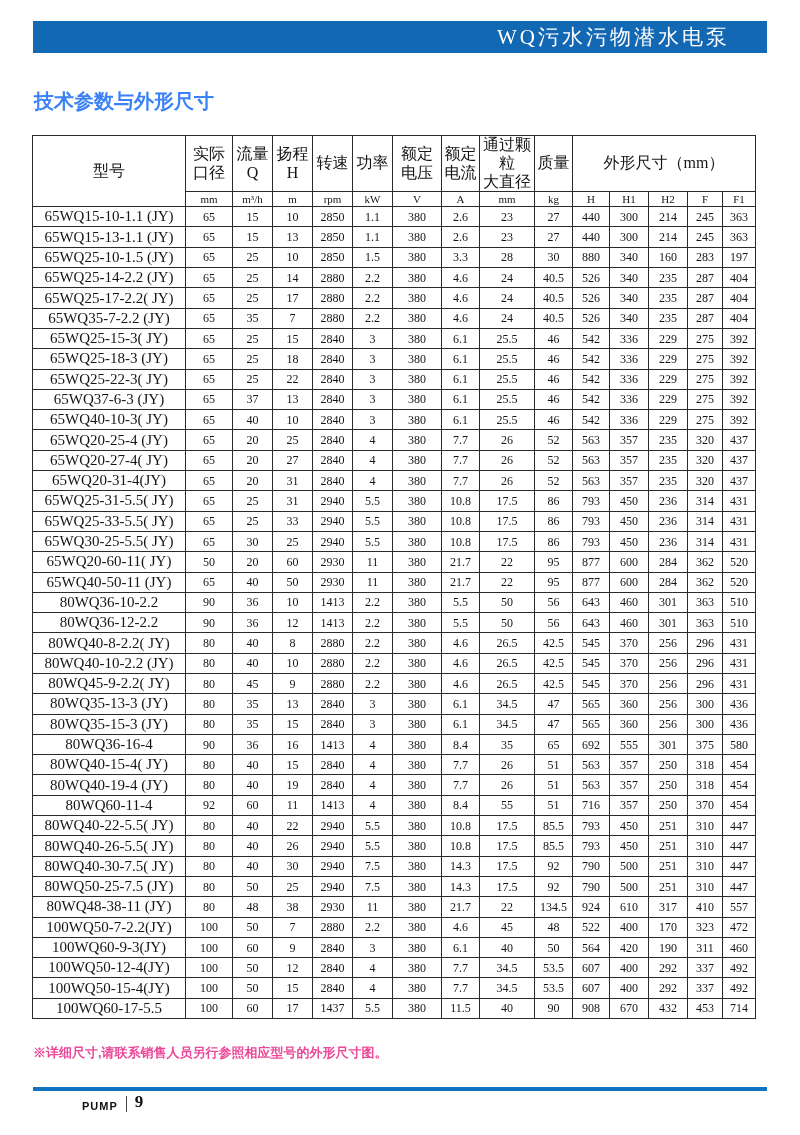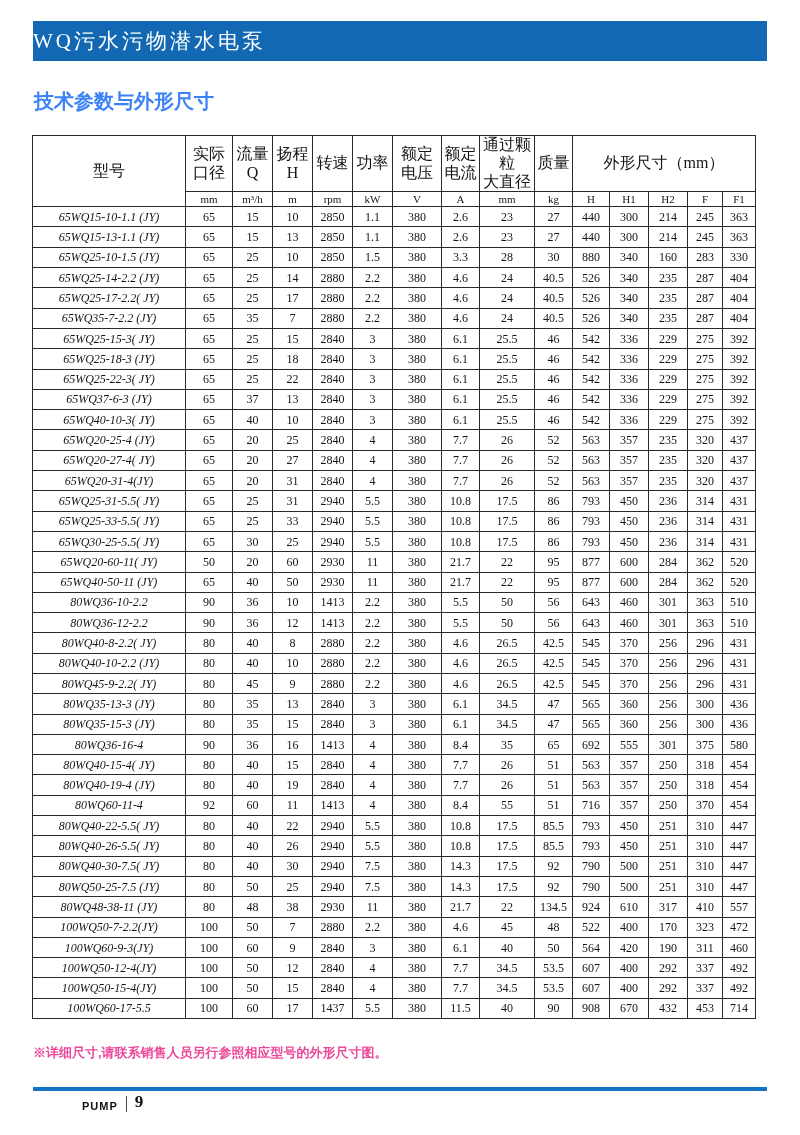--- a/index.html
+++ b/index.html
@@ -1,23 +1,23 @@
 <!DOCTYPE html>
 <html><head>
 <meta charset="utf-8">
 <style>
   * { margin:0; padding:0; box-sizing:border-box; }
   html,body { width:800px; height:1135px; background:#ffffff; }
   body { position:relative; font-family:"Liberation Serif", serif; color:#111; }
 
   .banner {
-    position:absolute; left:33px; top:21px; width:734px; height:40px;
+    position:absolute; left:33px; top:21px; width:734px; height:32px;
     background:#1268b2;
-    display:flex; align-items:center; 
-    padding-right:8px;
+    display:flex; align-items:center; justify-content:flex-end;
+    padding-right:37px;
   }
   .banner-text {
     color:#ffffff; font-size:21px; letter-spacing:3px;
     font-family:"Liberation Serif", serif;
   }
 
   .page-title {
     position:absolute; left:34px; top:88px;
     font-family:"Liberation Sans", sans-serif;
     font-weight:bold; font-size:20px; color:#3b82f6;
@@ -34,21 +34,21 @@
   .spec-table thead tr.labels th {
     height:30px; font-size:16px; font-weight:normal;
     white-space:pre-line; line-height:1.15; vertical-align:middle;
   }
   .spec-table thead tr.units th {
     height:15px; font-size:11px; font-weight:normal; line-height:1;
   }
   .spec-table tbody td {
     height:20.3px; font-size:12px; line-height:1; vertical-align:middle;
   }
-  .spec-table tbody td.model { font-size:12px;font-style:italic; }
+  .spec-table tbody td.model { font-size:15px; }
 
   .note {
     position:absolute; left:33px; top:1044px;
     font-family:"Liberation Sans", sans-serif;
     font-weight:bold; font-size:13px; color:#ec4899;
   }
 
   .footer-rule {
     position:absolute; left:33px; top:1087px; width:734px; height:4px;
     background:#1473c0;
@@ -174,21 +174,21 @@
         <td>2850</td>
         <td>1.5</td>
         <td>380</td>
         <td>3.3</td>
         <td>28</td>
         <td>30</td>
         <td>880</td>
         <td>340</td>
         <td>160</td>
         <td>283</td>
-        <td>330</td>
+        <td>197</td>
       </tr>
       <tr>
         <td class="model">65WQ25-14-2.2 (JY)</td>
         <td>65</td>
         <td>25</td>
         <td>14</td>
         <td>2880</td>
         <td>2.2</td>
         <td>380</td>
         <td>4.6</td>

